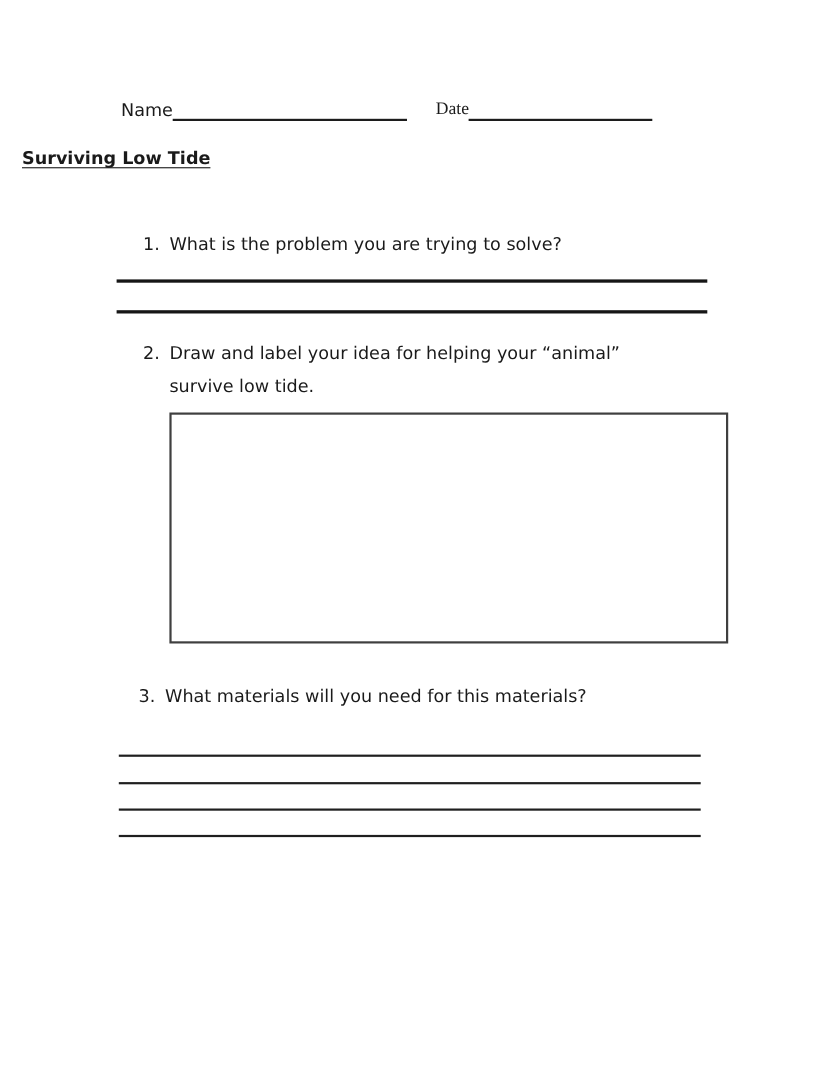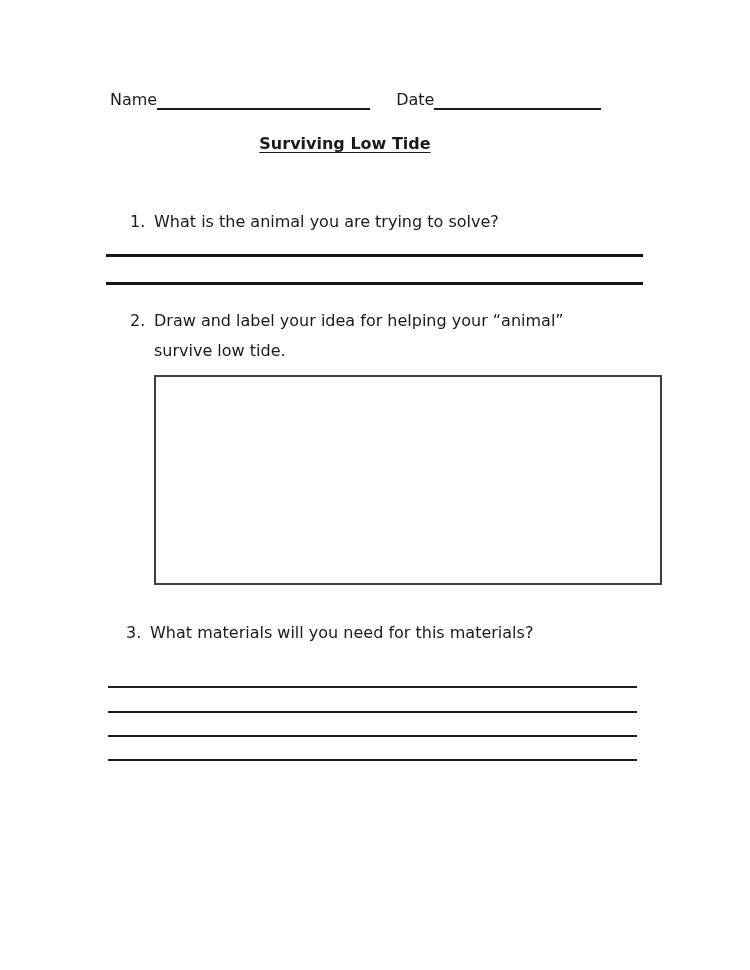--- a/index.html
+++ b/index.html
@@ -26,31 +26,31 @@
     align-items: flex-end;
     font-size: 16px;
     line-height: 20px;
   }
   .blank {
     display: inline-block;
     height: 18px;
     border-bottom: 2px solid #1c1c1c;
   }
   .name-blank { width: 213px; }
-  .date-label { margin-left: 26px; }
+  .date-label { margin-left: 26px; font-family: Liberation Serif, serif; }
   .date-blank { width: 167px; }
 
   
   .title {
     position: absolute;
     top: 134px;
     left: 0;
     right: 0;
     margin-left: 20px;
-    text-align: center;
+    text-align: left;
     font-size: 16px;
     font-weight: bold;
     text-decoration: underline;
     text-underline-offset: 3px;
   }
 
   
   .question {
     position: absolute;
     display: flex;
@@ -100,21 +100,21 @@
     <span>Name</span>
       <span class="blank name-blank"></span>
       <span class="date-label">Date</span>
       <span class="blank date-blank"></span>
   </div>
 
   <div class="title">Surviving Low Tide</div>
 
   <div class="question q1">
     <span class="qnum">1.</span>
-    <div class="qtext">What is the animal you are trying to solve?</div>
+    <div class="qtext">What is the problem you are trying to solve?</div>
   </div>
   <div class="rule q1-rule q1-rule-1"></div>
   <div class="rule q1-rule q1-rule-2"></div>
 
   <div class="question q2">
     <span class="qnum">2.</span>
     <div class="qtext">Draw and label your idea for helping your “animal” survive low tide.</div>
   </div>
   <div class="drawing-box"></div>
 

